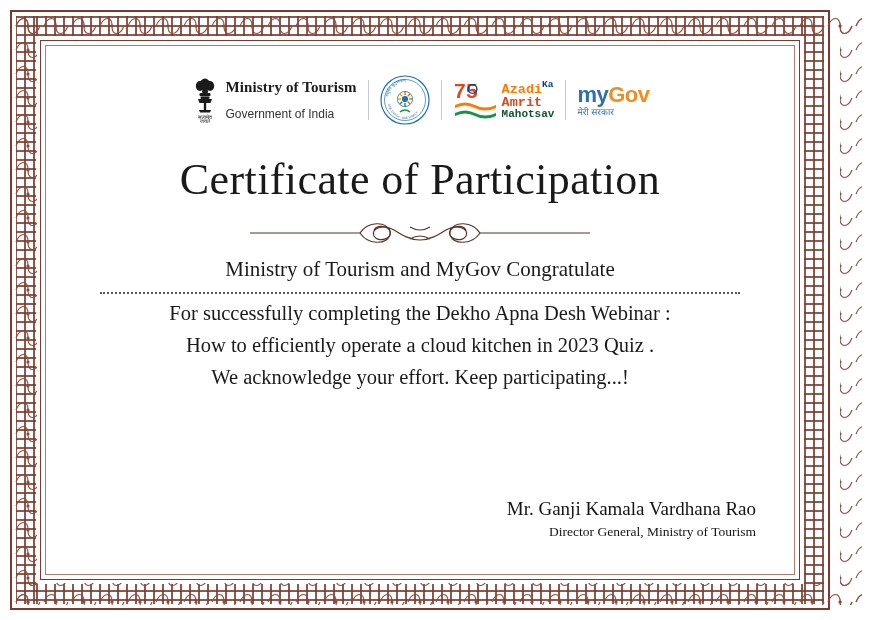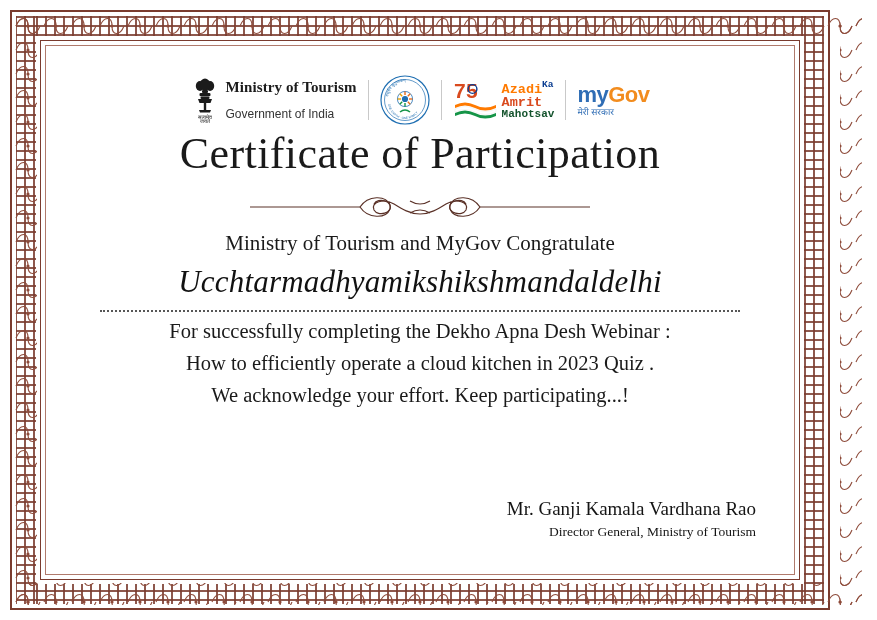--- a/index.html
+++ b/index.html
@@ -177,20 +177,21 @@
     font-size: 9px;
     color: #2f6db5;
     margin-top: 2px;
   }
 
   
   .cert-title {
     font-family: "Liberation Serif", serif;
     font-size: 44px;
     color: #1a1a1a;
+    margin-top: 26px;
     letter-spacing: 0.4px;
     text-align: center;
   }
 
   .flourish {
     margin-top: 10px;
     width: 360px;
     height: 36px;
   }
 
@@ -380,21 +381,20 @@
         <path d="M240,18 c-8,-12 -26,-12 -30,-2 c-3,8 12,12 16,5 c4,-8 -10,-12 -20,-6 c-8,5 -16,10 -26,10"></path>
         <path d="M120,18 c8,12 26,12 30,2 c3,-8 -12,-12 -16,-5"></path>
         <path d="M240,18 c-8,12 -26,12 -30,2 c-3,-8 12,-12 16,-5"></path>
         <path d="M170,12 q10,6 20,0"></path>
         <path d="M170,24 q10,-6 20,0"></path>
       </g>
     </svg>
 
     <div class="congrats">Ministry of Tourism and MyGov Congratulate</div>
 
-    <div class="recipient">Ucchtarmadhyamikshikshmandaldelhi</div>
 
     <div class="dotted-rule"></div>
 
     <div class="body-lines">
       <div>For successfully completing the Dekho Apna Desh Webinar :</div>
       <div>How to efficiently operate a cloud kitchen in 2023 Quiz .</div>
       <div>We acknowledge your effort. Keep participating...!</div>
     </div>
 
     <div class="sign-block">

